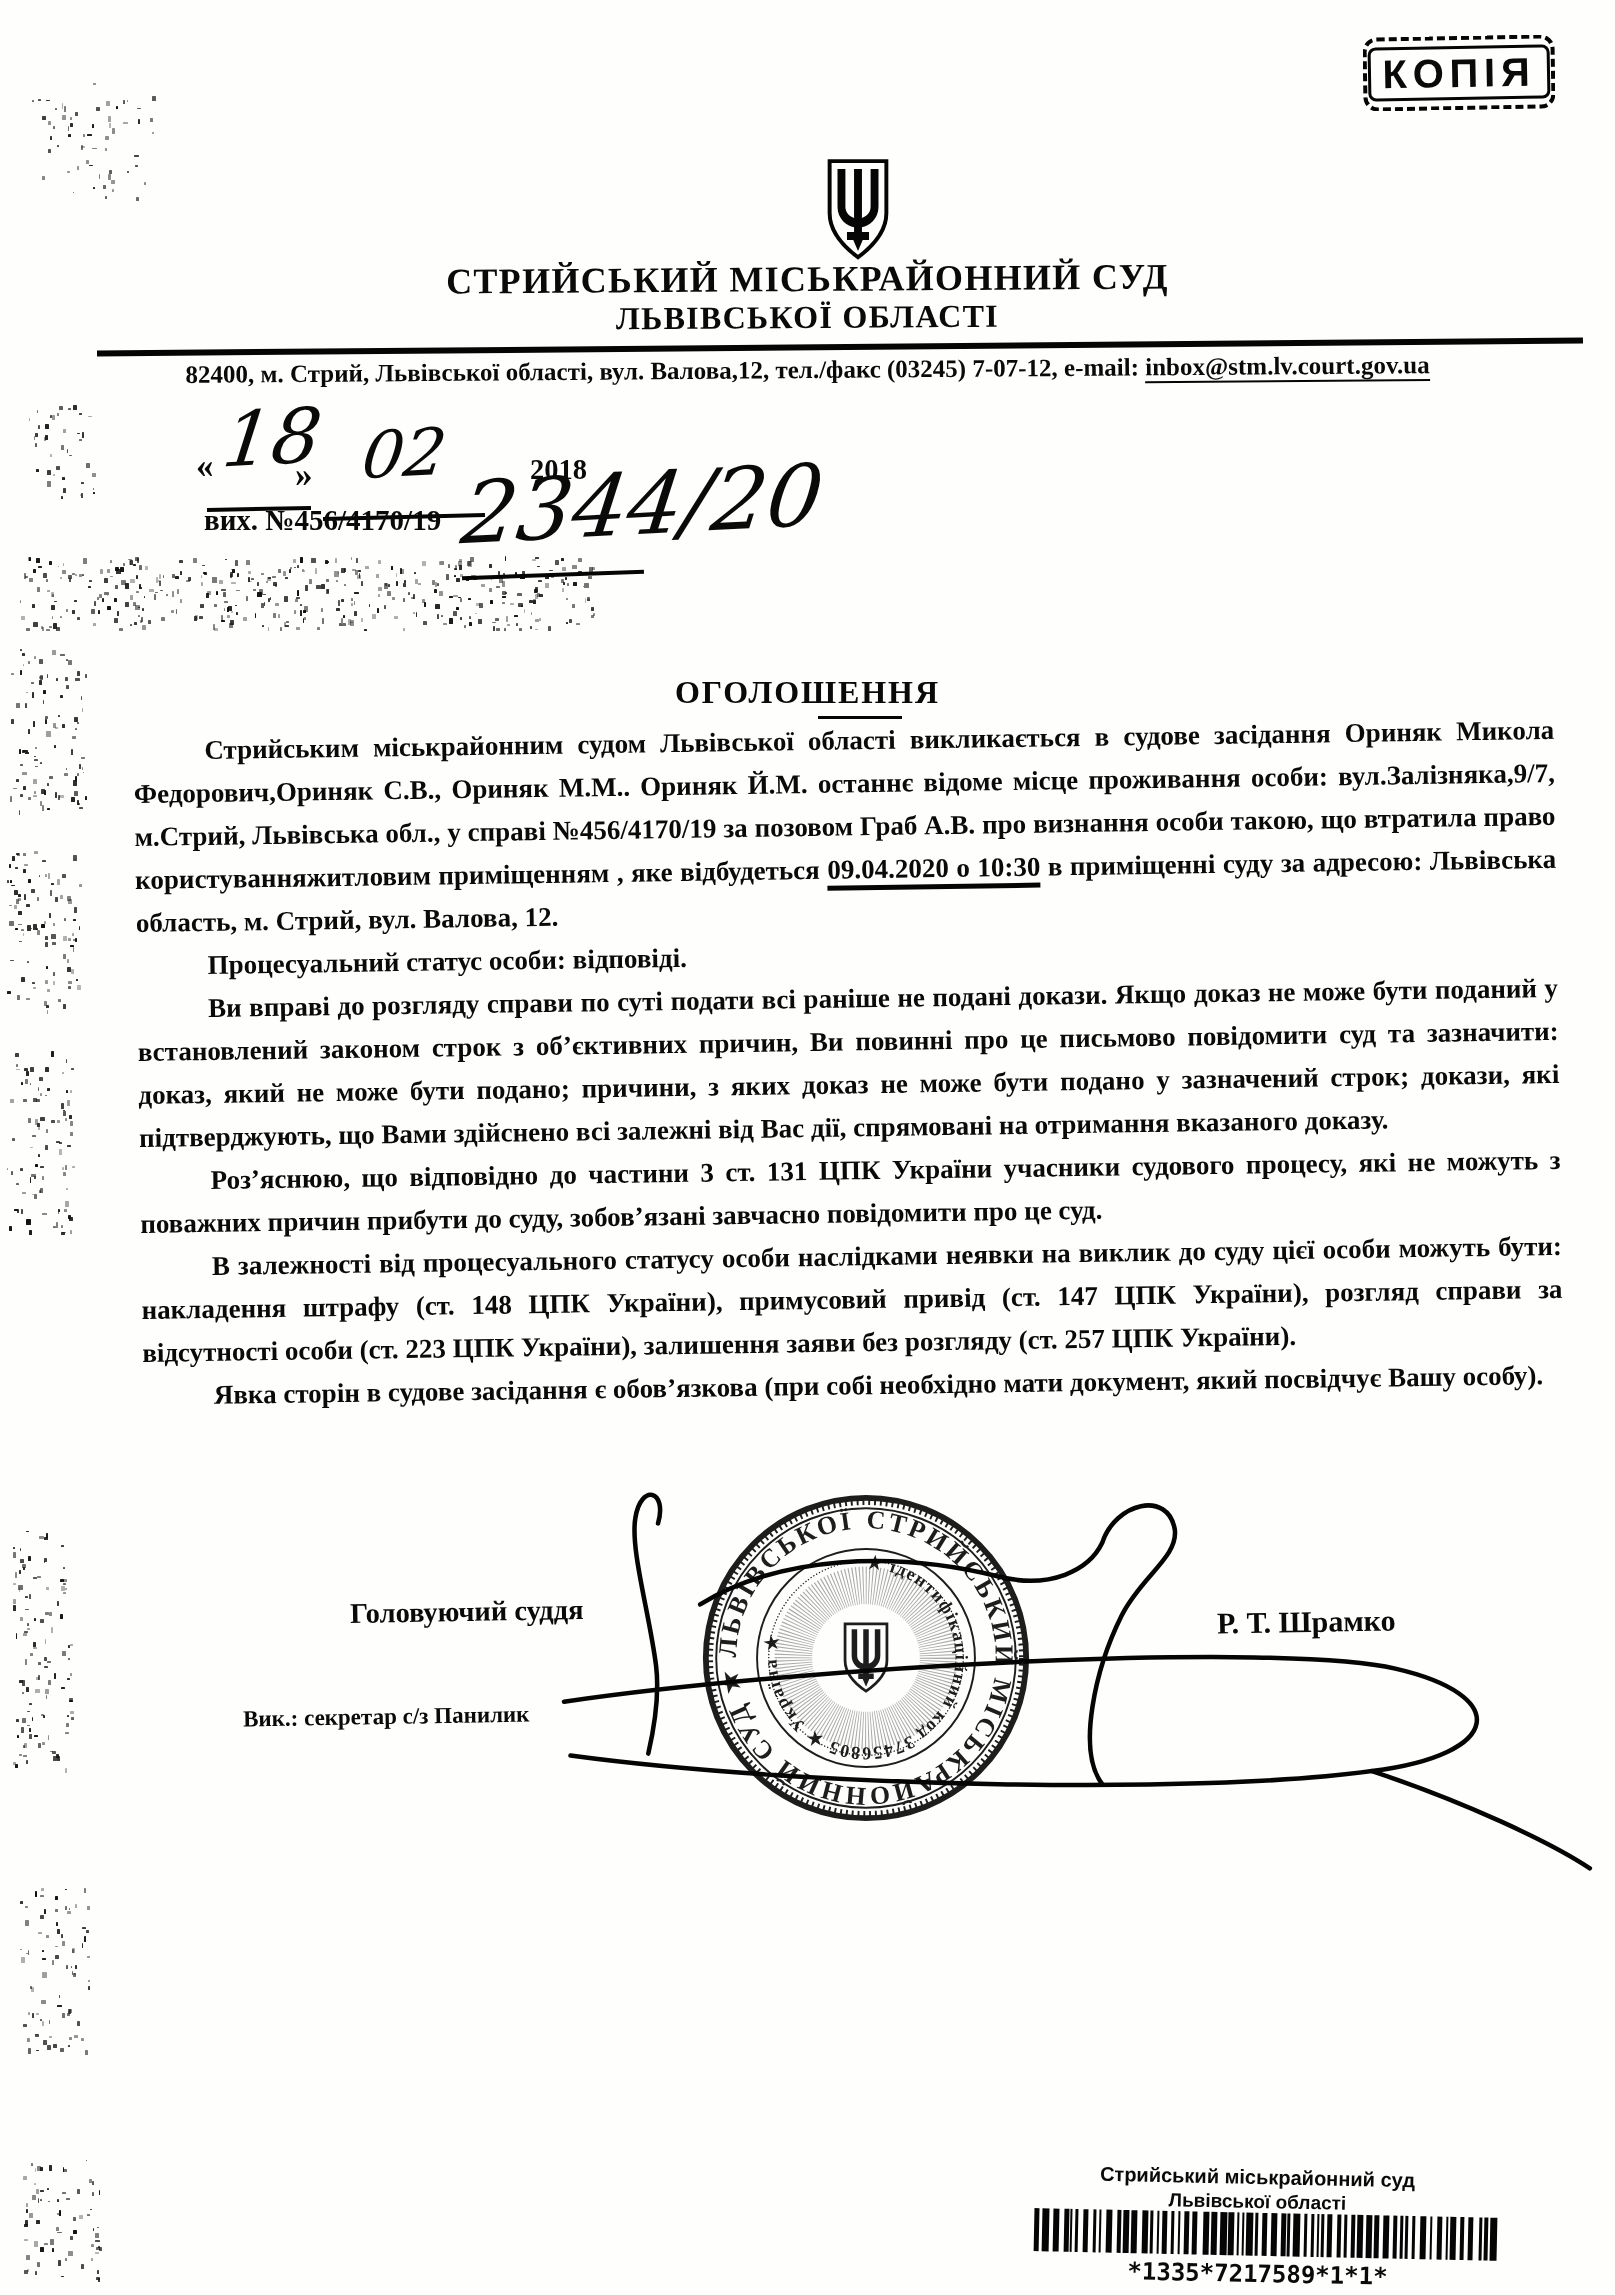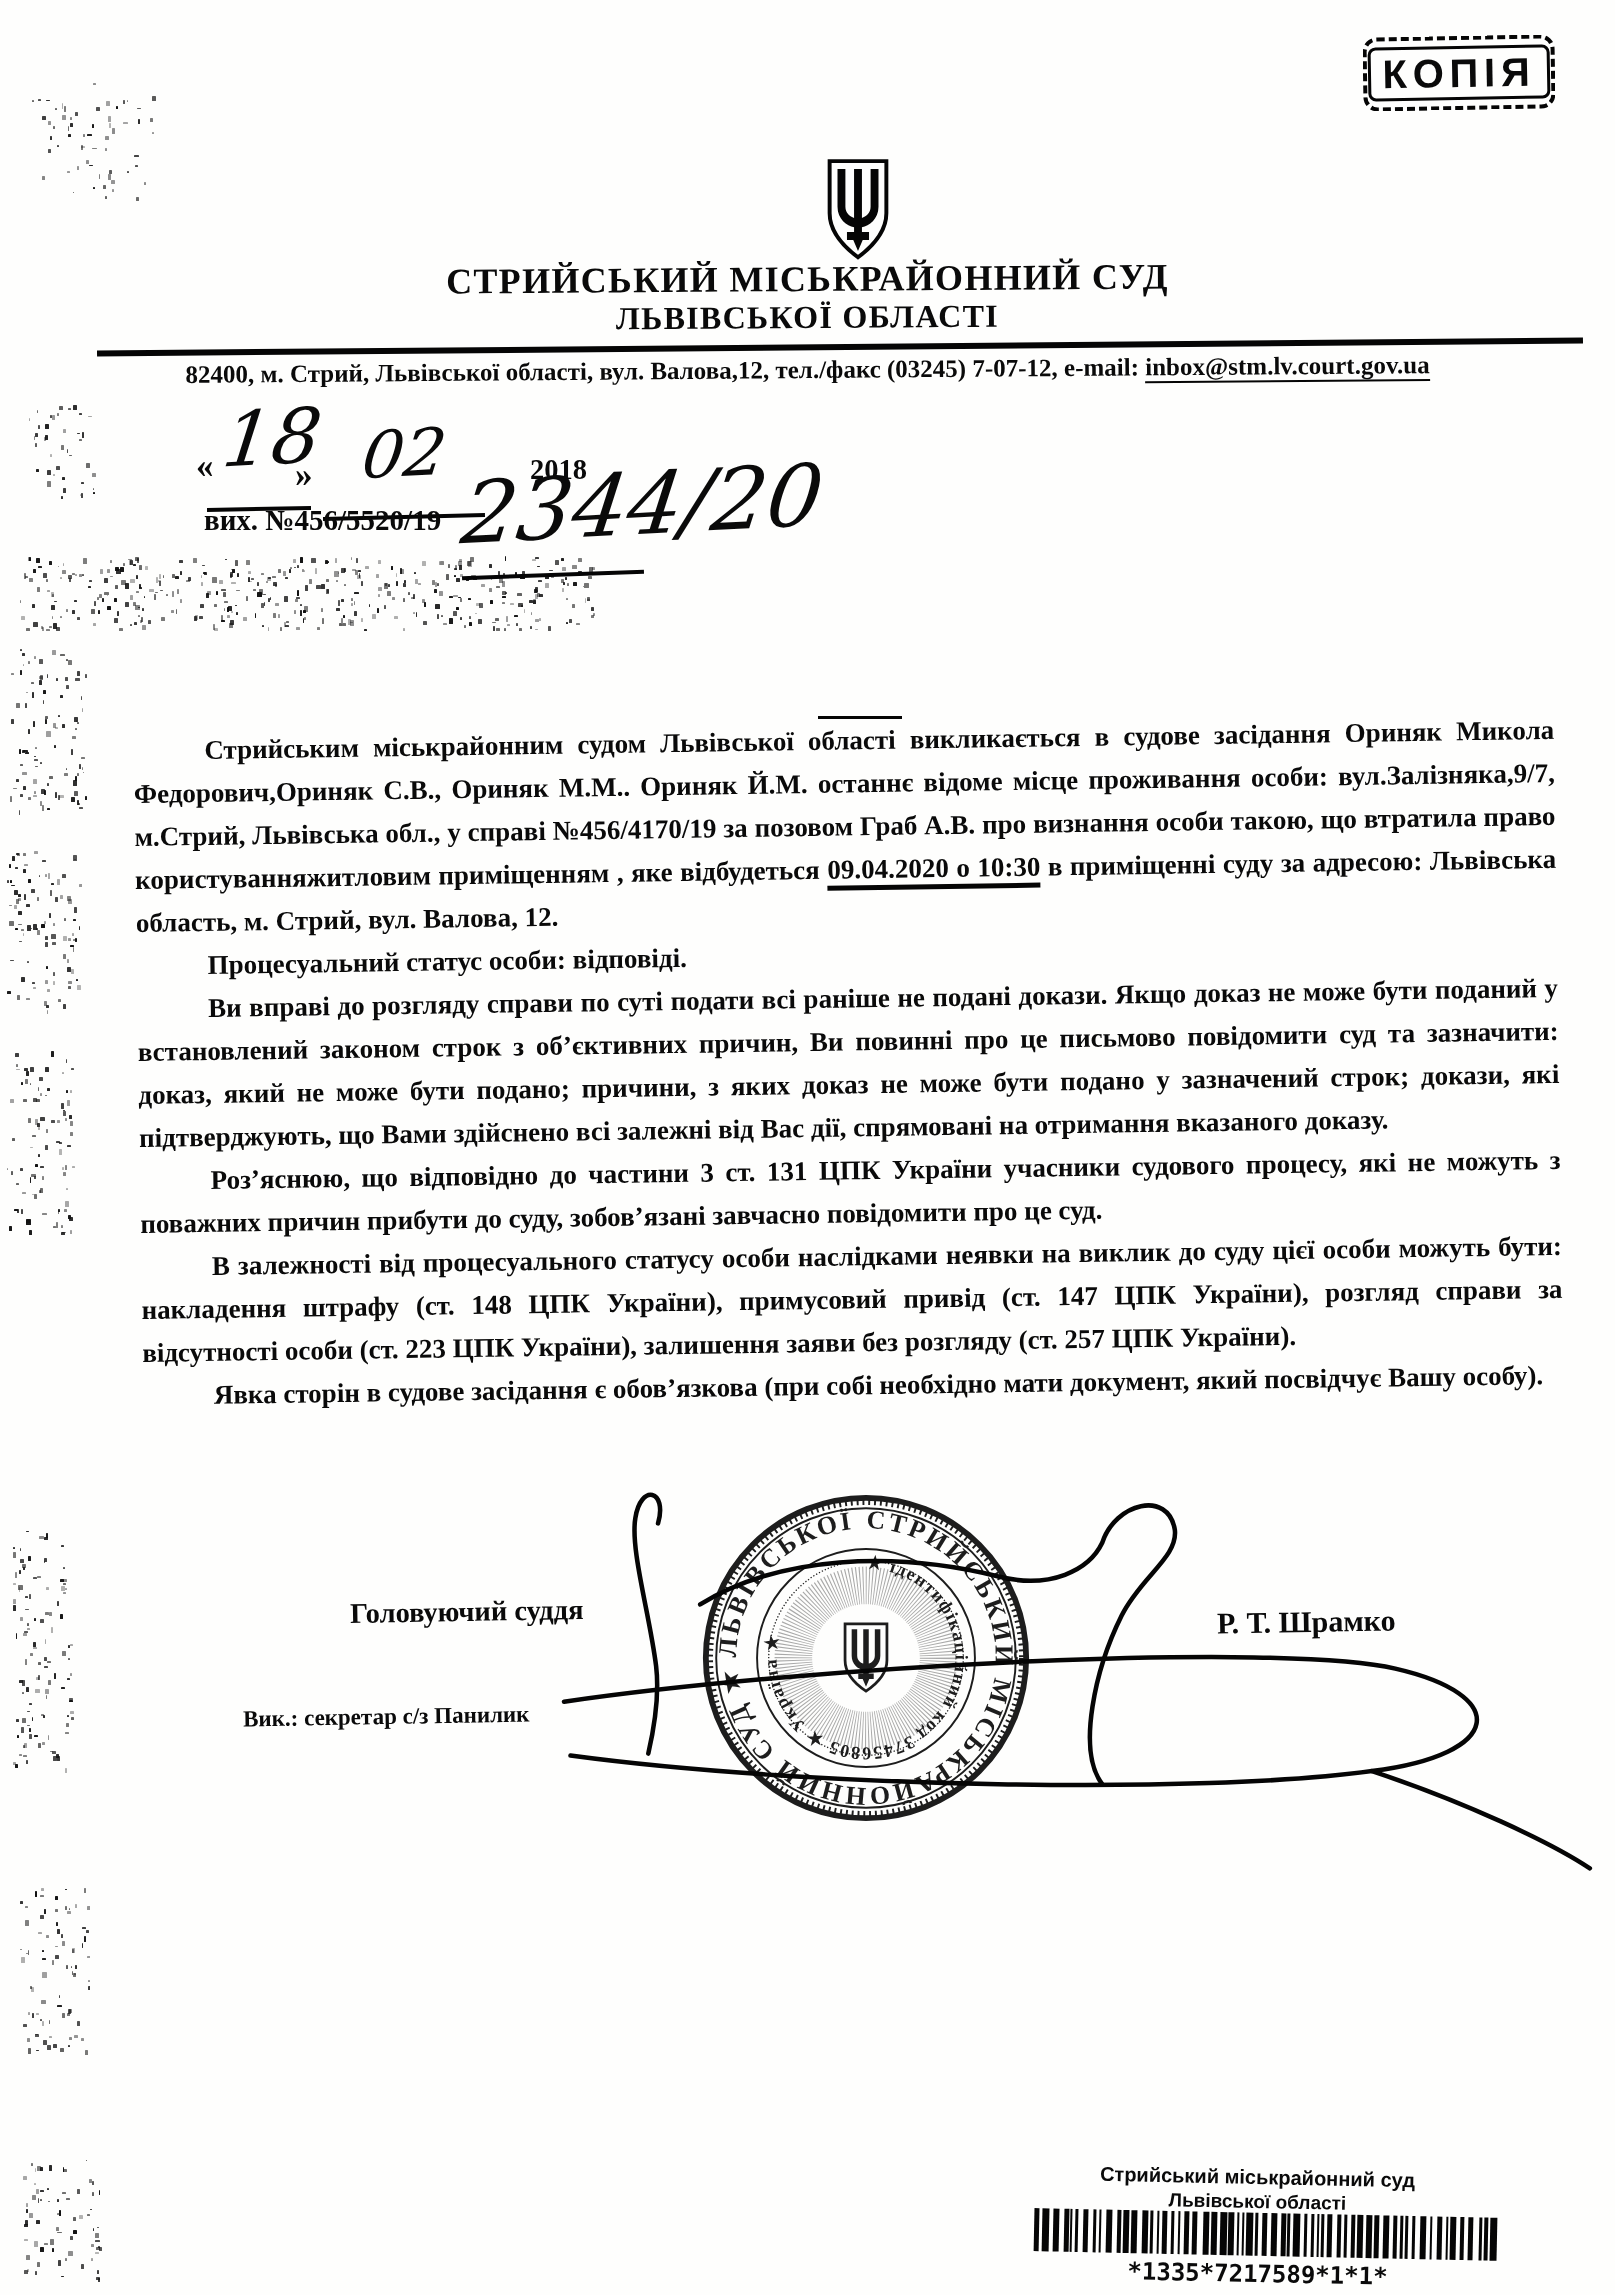--- a/index.html
+++ b/index.html
@@ -1158,24 +1158,25 @@
   <div class="abs divider"></div>
   <div class="abs address"><span>82400, м. Стрий, Львівської області, вул. Валова,12, тел./факс (03245) 7-07-12, e-mail: </span><u>inbox@stm.lv.court.gov.ua</u></div>
 
   <div class="abs q" style="left:196px;top:446px;">«</div>
   <div class="abs hand hw-day">18</div>
   <div class="abs q" style="left:295px;top:455px;">»</div>
   <div class="abs uline" style="left:207px;top:507px;width:104px;transform:rotate(-1deg);"></div>
   <div class="abs hand hw-month">02</div>
   <div class="abs uline" style="left:323px;top:515px;width:162px;transform:rotate(-1.5deg);"></div>
   <div class="abs year">2018</div>
-  <div class="abs ref-label">вих. №456/5520/19</div>
+  <div class="abs ref-label">вих. №456/4170/19</div>
   <div class="abs hand hw-ref">2344/20</div>
   <div class="abs uline" style="left:462px;top:573px;width:182px;transform:rotate(-2deg);"></div>
 
+  <div class="abs title">ОГОЛОШЕННЯ</div>
   <div class="abs uline" style="left:818px;top:716px;width:84px;height:3.2px;"></div>
 
   <div class="abs body">
     <p><span>Стрийським міськрайонним судом Львівської області викликається в судове засідання Ориняк Микола Федорович,Ориняк С.В., Ориняк М.М.. Ориняк Й.М.   останнє відоме місце проживання особи: вул.Залізняка,9/7,   м.Стрий,   Львівська обл., у справі №456/4170/19 за позовом Граб А.В. про визнання особи такою, що втратила право користуванняжитловим приміщенням , яке відбудеться </span><span class="bd">09.04.2020  о  10:30</span><span> в приміщенні суду за адресою: Львівська область, м. Стрий, вул. Валова, 12.</span></p>
     <p>Процесуальний статус особи: відповіді.</p>
     <p>Ви вправі до розгляду справи по суті подати всі раніше не подані докази. Якщо доказ не може бути поданий у встановлений законом строк з об’єктивних причин, Ви повинні про це письмово повідомити суд та зазначити: доказ, який не може бути подано; причини, з яких доказ не може бути подано у зазначений строк; докази, які підтверджують, що Вами здійснено всі залежні від Вас дії, спрямовані на отримання вказаного доказу.</p>
     <p>Роз’яснюю, що відповідно до частини 3 ст. 131 ЦПК України учасники судового процесу, які не можуть з поважних причин прибути до суду, зобов’язані завчасно повідомити про це суд.</p>
     <p>В залежності від процесуального статусу особи наслідками неявки на виклик до суду цієї особи можуть бути: накладення штрафу (ст. 148 ЦПК України), примусовий привід (ст. 147 ЦПК України), розгляд справи за відсутності особи (ст. 223 ЦПК України), залишення заяви без розгляду (ст. 257 ЦПК України).</p>
     <p>Явка сторін в судове засідання є обов’язкова (при собі необхідно мати документ, який посвідчує Вашу особу).</p>
   </div>

